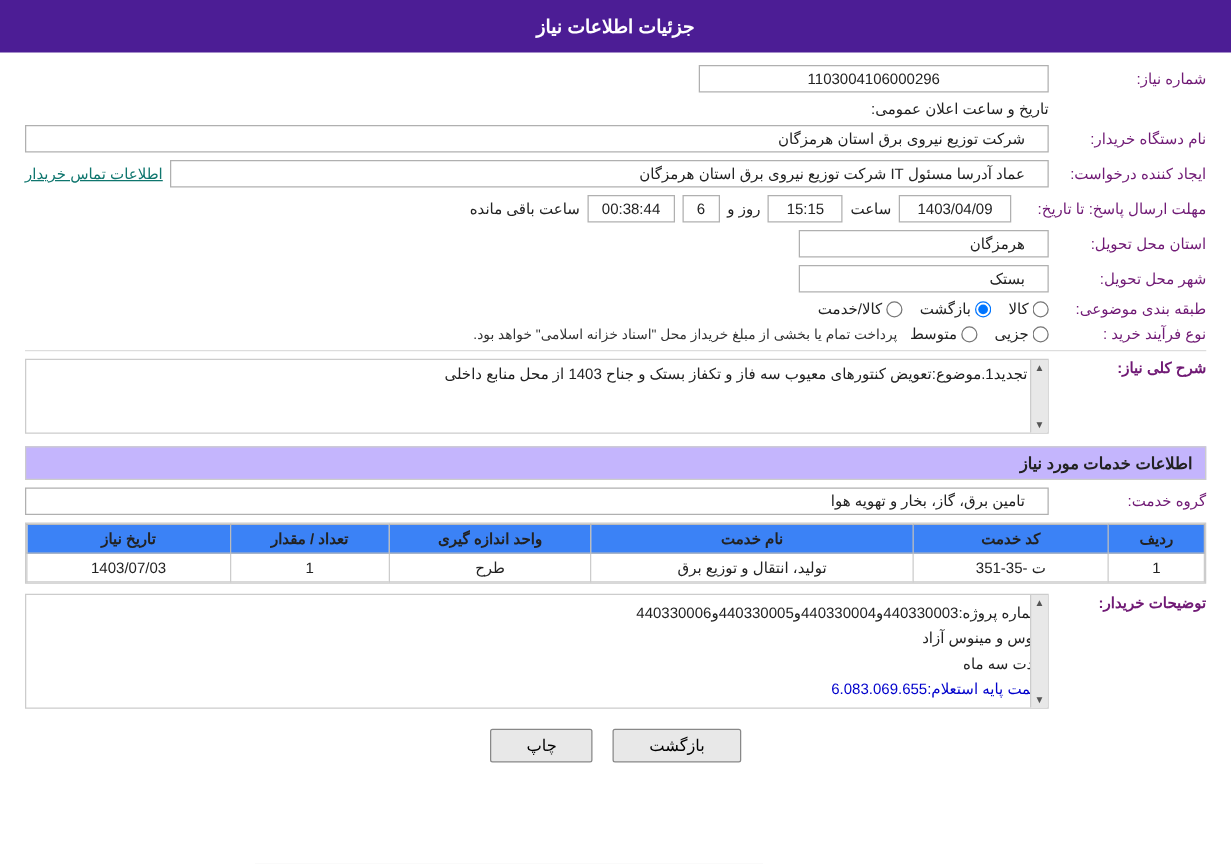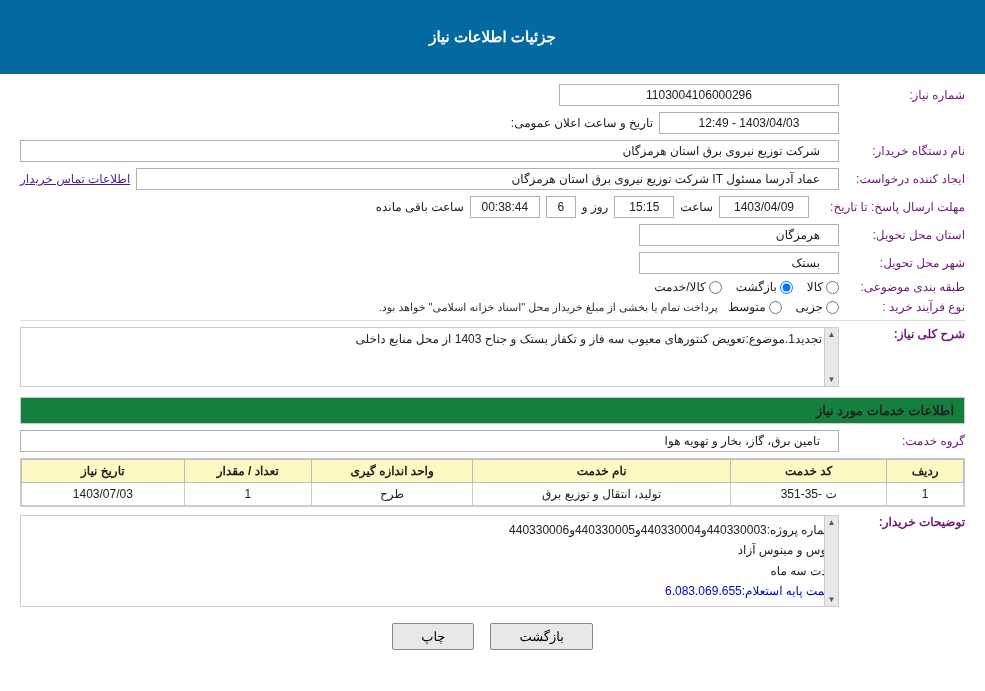--- a/index.html
+++ b/index.html
@@ -10,24 +10,24 @@
       direction: rtl;
       color: #222;
     }
     .page-container {
       width: 985px;
       min-height: 691px;
       background: #fff;
       margin: 0 auto;
     }
     .header-bar {
-      background: #0369a1;
+      background: #4c1d95;
       color: #fff;
       text-align: center;
-      padding: 28px 0;
+      padding: 12px 0;
       font-size: 15px;
       font-weight: bold;
     }
     .content {
       padding: 10px 20px;
     }
     .row-group {
       display: flex;
       align-items: center;
       margin-bottom: 6px;
@@ -42,44 +42,44 @@
     }
     .value-box {
       border: 1px solid #b0b0b0;
       background: #fff;
       padding: 3px 18px;
       min-height: 22px;
       font-size: 12px;
       flex: 1;
     }
     .link-text {
-      color: #4c1d95;
+      color: #0f766e;
       cursor: pointer;
       text-decoration: underline;
       font-size: 12px;
     }
     .section-title {
-      background: #15803d;
+      background: #c4b5fd;
       border: 1px solid #ccc;
       padding: 5px 10px;
       font-weight: bold;
       margin: 10px 0 6px 0;
       font-size: 13px;
     }
     .table-container {
       border: 1px solid #ccc;
       margin-bottom: 8px;
     }
     table {
       width: 100%;
       border-collapse: collapse;
       font-size: 12px;
     }
     table th {
-      background: #fef9c3;
+      background: #3b82f6;
       border: 1px solid #bbb;
       padding: 4px 8px;
       text-align: center;
       font-weight: bold;
     }
     table td {
       border: 1px solid #ccc;
       padding: 4px 20px;
       text-align: center;
     }
@@ -162,21 +162,20 @@
 
   <div class="content">
 
     <div class="row-group">
       <span class="label">شماره نیاز:</span>
       <div class="value-box" style="max-width:280px; text-align:center;">1103004106000296</div>
     </div>
 
     <div class="row-group">
       <span class="label" style="visibility:hidden;">شماره نیاز:</span>
-      <div class="value-box" style="max-width:180px; text-align:center;">1403/04/03 - 12:49</div>
       <span style="font-size:12px; white-space:nowrap;">تاریخ و ساعت اعلان عمومی:</span>
     </div>
 
     <div class="row-group">
       <span class="label">نام دستگاه خریدار:</span>
       <div class="value-box">شرکت توزیع نیروی برق استان هرمزگان</div>
     </div>
 
     <div class="row-group">
       <span class="label">ایجاد کننده درخواست:</span>

